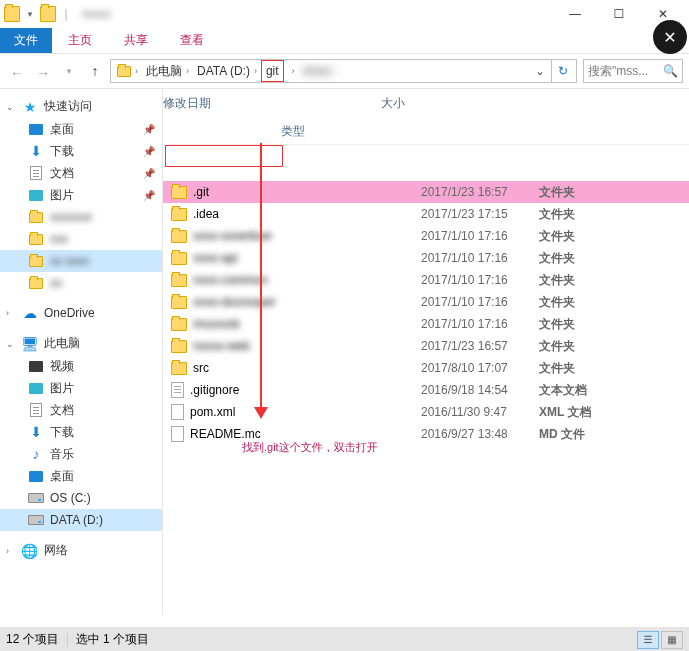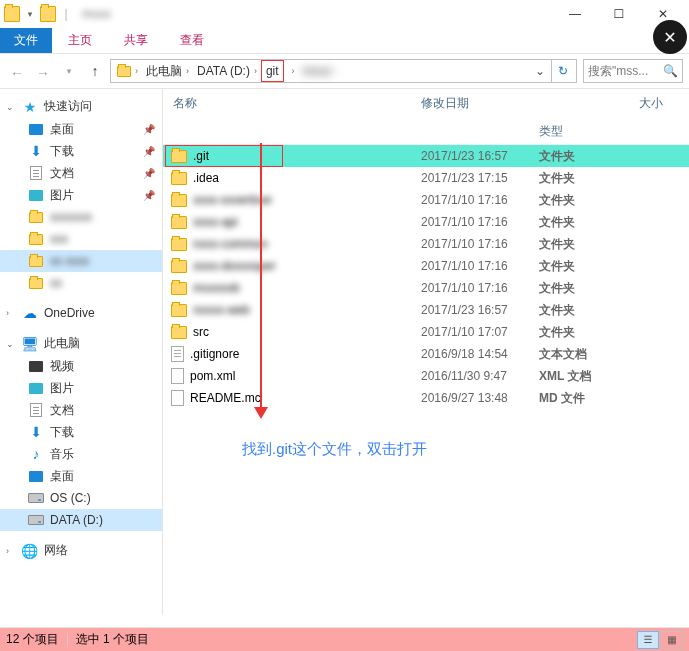--- a/index.html
+++ b/index.html
@@ -62,38 +62,38 @@
 
 
 .filepane { flex: 1; display: flex; flex-direction: column; }
 .cols { display: flex; padding: 6px 4px 4px 0; color: #4b6a88; border-bottom: 1px solid #eee; }
 .cols .c-name { width: 258px; padding-left: 10px; }
 .cols .c-date { width: 118px; }
 .cols .c-type { width: 100px; margin-top: 28px; }
 .cols .c-size { flex: 1; }
 .rows { position: relative; }
 .row { display: flex; align-items: center; height: 22px; padding-left: 8px; }
-.row.sel { background: #5eead4; }
+.row.sel { background: #f9a8d4; margin-top: 36px; }
 .row .c-name { width: 250px; display: flex; align-items: center; gap: 6px; }
 .row .c-date { width: 118px; color: #666; }
 .row .c-type { width: 100px; color: #666; font-weight: bold; }
 .row .blurtxt { filter: blur(3px); }
 
 .fico-folder { width: 16px; height: 13px; background: #ffd76b; border: 1px solid #dfa800; border-radius: 1px; position: relative; }
 .fico-folder::before { content:""; position:absolute; top:-3px; left:0; width:6px; height:3px; background:#ffd76b; border:1px solid #dfa800; border-bottom:none; }
 .fico-file { width: 13px; height: 16px; background: #fff; border: 1px solid #aaa; }
 .fico-file.txt::after { content:""; display:block; margin:3px 2px 0; height:1px; background:#aaa; box-shadow:0 3px 0 #aaa,0 6px 0 #aaa; }
 
 
 .anno-line { position: absolute; left: 260px; top: 143px; width: 2px; height: 270px; background: #e33; }
 .anno-head { position: absolute; left: 254px; top: 407px; width: 0; height: 0; border-left: 7px solid transparent; border-right: 7px solid transparent; border-top: 12px solid #e33; }
-.anno-text { position: absolute; left: 242px; top: 440px; color: #3b82f6; font-size: 15px; }
-
-
-.status { position: absolute; left:0; right:0; bottom: 0; height: 24px; border-top: 1px solid #e5e5e5; display: flex; align-items: center; padding: 0 6px; background: #fca5a5; }
+.anno-text { position: absolute; left: 242px; top: 440px; color: #be185d; font-size: 11px; }
+
+
+.status { position: absolute; left:0; right:0; bottom: 0; height: 24px; border-top: 1px solid #e5e5e5; display: flex; align-items: center; padding: 0 6px; background: #e5e5e5; }
 .status .divider { width:1px; height:14px; background:#ccc; margin: 0 8px; }
 .status .viewbtns { margin-left: auto; display:flex; gap:2px; }
 .status .viewbtns span { width:22px; height:18px; border:1px solid #c1c1c1; display:inline-flex; align-items:center; justify-content:center; font-size:10px; color:#555; }
 .status .viewbtns span.active { background:#cfe6f9; border-color:#7ab7e8; }
 </style>
 </head>
 <body>
 
 <div class="titlebar">
   <div class="ticons">
@@ -276,21 +276,20 @@
       <div class="hdr">
           <span class="exp">›</span>
           <span class="sico ico-net">🌐</span>
           <span>网络</span>
         </div>
     </div>
   </div>
 
   <div class="filepane">
     <div class="cols">
-      <div class="c-name">名称</div>
       <div class="c-date">修改日期</div>
       <div class="c-type">类型</div>
       <div class="c-size">大小</div>
     </div>
     <div class="rows" id="rows">
         <div style="position: absolute; left: 2px; top: 0px; width: 118px; height: 22px; border: 1.5px solid rgb(238, 51, 51);"></div>
         <div class="row sel">
           <div class="c-name">
             <span class="fico-folder"></span>
             <span>.git</span>
@@ -352,21 +351,21 @@
             <span class="blurtxt">nxxxx-web</span>
           </div>
           <div class="c-date">2017/1/23 16:57</div>
           <div class="c-type">文件夹</div>
         </div>
         <div class="row">
           <div class="c-name">
             <span class="fico-folder"></span>
             <span>src</span>
           </div>
-          <div class="c-date">2017/1/10 17:07</div>
+          <div class="c-date">2017/8/10 17:07</div>
           <div class="c-type">文件夹</div>
         </div>
         <div class="row">
           <div class="c-name">
             <span class="fico-file txt"></span>
             <span>.gitignore</span>
           </div>
           <div class="c-date">2016/9/18 14:54</div>
           <div class="c-type">文本文档</div>
         </div>

